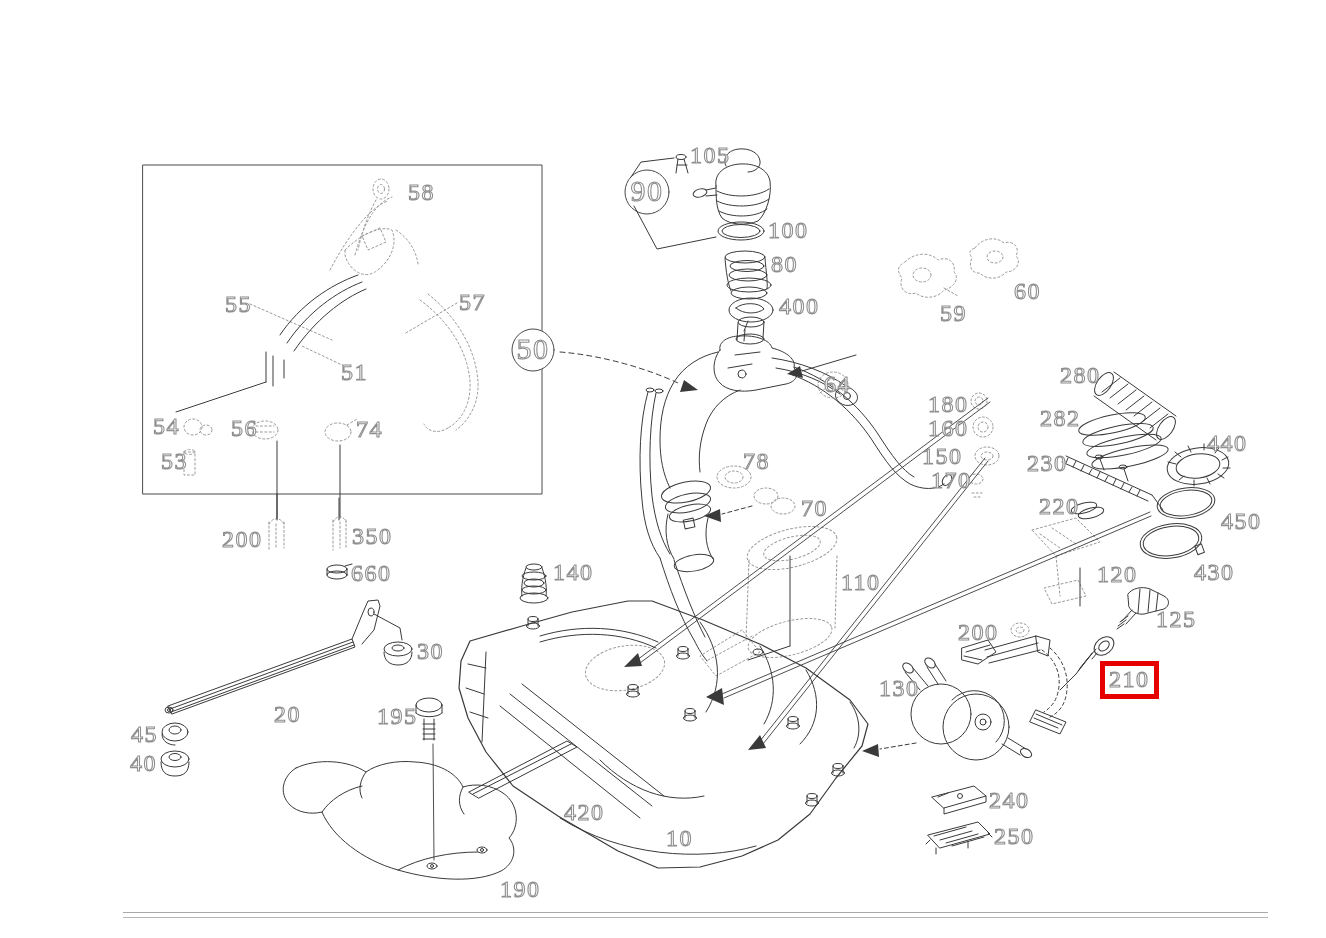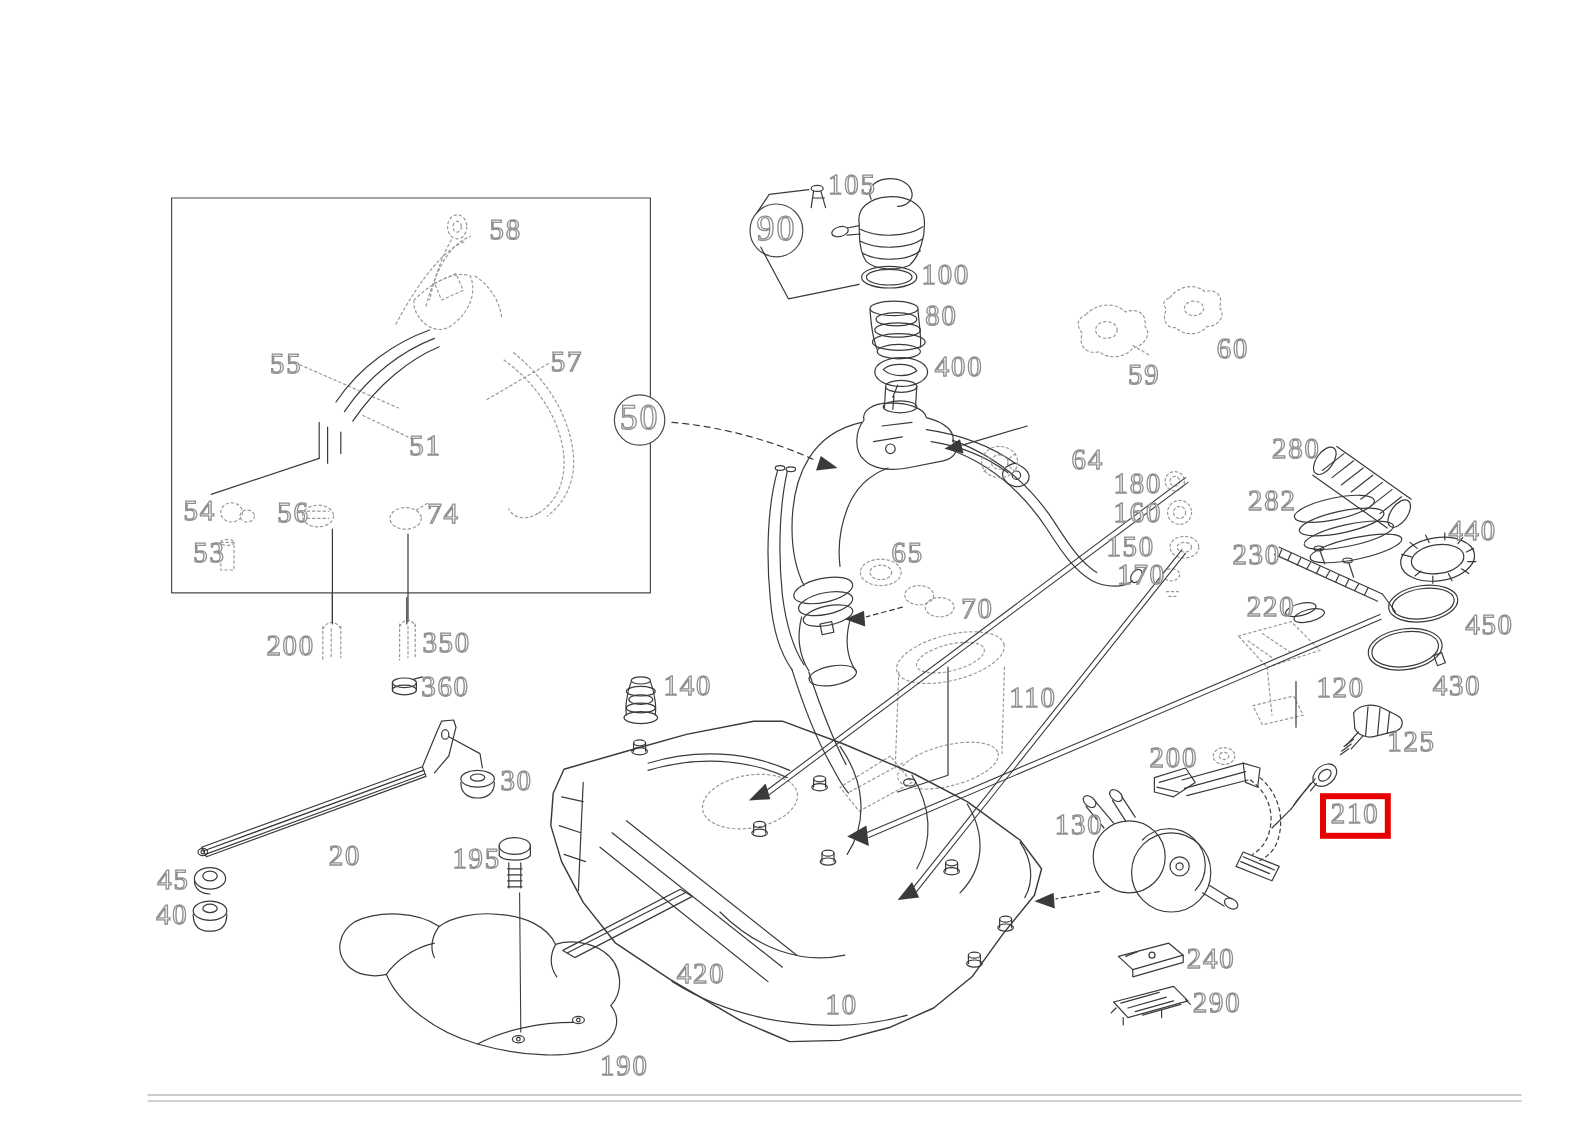--- a/index.html
+++ b/index.html
@@ -458,49 +458,49 @@
       <div class="part-label" style="left: 356px; top: 417px;">74</div>
       <div class="part-label" style="left: 161px; top: 449px;">53</div>
       <div class="part-label circled" style="left: 533px; top: 350px;">50</div>
       <div class="part-label circled" style="left: 647px; top: 192px;">90</div>
       <div class="part-label" style="left: 690px; top: 143px; text-align: center;">105</div>
       <div class="part-label" style="left: 768px; top: 218px;">100</div>
       <div class="part-label" style="left: 771px; top: 252px;">80</div>
       <div class="part-label" style="left: 779px; top: 294px;">400</div>
       <div class="part-label" style="left: 940px; top: 301px;">59</div>
       <div class="part-label" style="left: 1014px; top: 279px;">60</div>
-      <div class="part-label" style="left: 893px; top: 372px;">64</div>
-      <div class="part-label" style="left: 743px; top: 449px;">65</div>
+      <div class="part-label" style="left: 824px; top: 372px;">64</div>
+      <div class="part-label" style="left: 743px; top: 449px;">78</div>
       <div class="part-label" style="left: 801px; top: 496px;">70</div>
       <div class="part-label" style="left: 841px; top: 570px;">110</div>
       <div class="part-label" style="left: 1060px; top: 363px;">280</div>
       <div class="part-label" style="left: 1040px; top: 406px;">282</div>
       <div class="part-label" style="left: 1207px; top: 431px;">440</div>
       <div class="part-label" style="left: 1027px; top: 451px;">230</div>
       <div class="part-label" style="left: 1039px; top: 494px;">220</div>
       <div class="part-label" style="left: 1221px; top: 509px;">450</div>
       <div class="part-label" style="left: 1194px; top: 560px;">430</div>
       <div class="part-label" style="left: 1097px; top: 562px;">120</div>
       <div class="part-label" style="left: 1156px; top: 607px;">125</div>
       <div class="part-label" style="left: 928px; top: 392px;">180</div>
       <div class="part-label" style="left: 928px; top: 416px;">160</div>
       <div class="part-label" style="left: 922px; top: 444px;">150</div>
       <div class="part-label" style="left: 931px; top: 468px;">170</div>
       <div class="part-label" style="left: 958px; top: 620px;">200</div>
       <div class="part-label highlighted" style="left: 1100px; top: 661px; border-color: rgb(230, 0, 0);">210</div>
       <div class="part-label" style="left: 879px; top: 676px;">130</div>
       <div class="part-label" style="left: 989px; top: 788px;">240</div>
-      <div class="part-label" style="left: 994px; top: 824px;">290</div>
+      <div class="part-label" style="left: 994px; top: 824px;">250</div>
       <div class="part-label" style="left: 553px; top: 560px;">140</div>
       <div class="part-label" style="left: 222px; top: 527px;">200</div>
       <div class="part-label" style="left: 352px; top: 524px;">350</div>
-      <div class="part-label" style="left: 351px; top: 561px;">360</div>
+      <div class="part-label" style="left: 351px; top: 561px;">660</div>
       <div class="part-label" style="left: 417px; top: 639px;">30</div>
       <div class="part-label" style="left: 274px; top: 702px;">20</div>
       <div class="part-label" style="left: 377px; top: 704px;">195</div>
       <div class="part-label" style="left: 131px; top: 722px;">45</div>
       <div class="part-label" style="left: 130px; top: 751px;">40</div>
       <div class="part-label" style="left: 564px; top: 800px; text-align: center;">420</div>
-      <div class="part-label" style="left: 688px; top: 826px;">10</div>
+      <div class="part-label" style="left: 666px; top: 826px;">10</div>
       <div class="part-label" style="left: 464px; top: 877px; margin-left: 36px;">190</div>
     </div>
 
 </div>
 
 </body></html>

